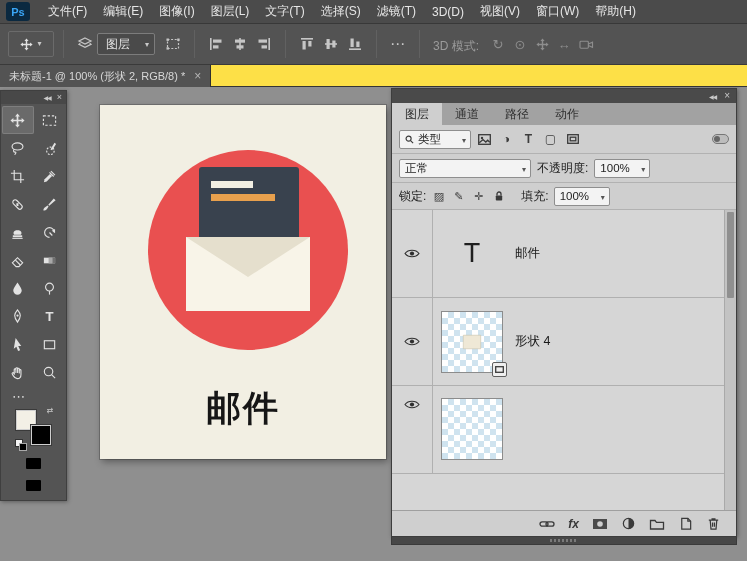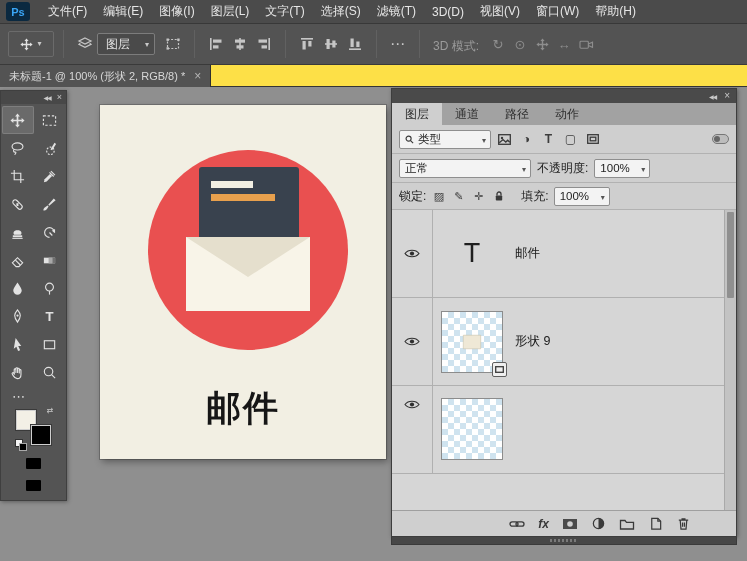--- a/index.html
+++ b/index.html
@@ -129,21 +129,21 @@
   .badge { position:absolute; right:-3px; bottom:-3px; width:15px; height:15px;
     background:#efefef; border:1px solid #5f5f5f; border-radius:2px;
     display:flex; align-items:center; justify-content:center; }
   .lname { margin-left:11px; font-size:12.5px; color:#1b1b1b; }
   .pscroll { position:absolute; right:0; top:0; bottom:0; width:12px;
     background:#c3c3c3; border-left:1px solid #a9a9a9; }
   .pscroll .pthumb { position:absolute; left:2px; right:2px; top:2px; height:86px;
     background:#8f8f8f; border-radius:1px; }
 
   .pg-bottom { height:26px; flex:none; background:#cfcfcf; border-top:1px solid #9f9f9f;
-    display:flex; align-items:center; justify-content:flex-end; gap:13px; padding-right:45px; }
+    display:flex; align-items:center; justify-content:flex-end; gap:13px; padding-right:15px; }
   .bbtn { display:flex; align-items:center; justify-content:center; color:#383838; }
   .fxtxt { font-size:12px; font-style:italic; font-weight:bold; color:#383838; }
 
   .dragbar { position:absolute; left:391px; top:537px; width:346px; height:8px;
     background:#474747; border:1px solid #3a3a3a; border-top:none;
     display:flex; align-items:center; justify-content:center; z-index:4; }
   .dragbar .grip { width:28px; height:3px;
     background:repeating-linear-gradient(90deg,#7a7a7a 0 2px,transparent 2px 4px); }
 
   .dk { fill:none; stroke:#3a3a3a; stroke-width:1.3; }
@@ -436,21 +436,21 @@
     <span class="cls">×</span>
   </div>
   <div class="pg-tabs">
     <span class="ptab active">图层</span>
     <span class="ptab">通道</span>
     <span class="ptab">路径</span>
     <span class="ptab">动作</span>
   </div>
 
   <div class="pg-row pg-filter">
-    <div class="combo-light" style="width:92px">
+    <div class="combo-light" style="width:72px">
       <svg width="9" height="9" viewBox="0 0 10 10">
           <circle class="dk" cx="4" cy="4" r="2.8"></circle>
           <path class="dk" d="M6.2 6.2 9 9"></path>
         </svg>
       <span>类型</span>
       <span class="caret">▾</span>
     </div>
     <div class="fbtn">
       <svg width="13" height="11" viewBox="0 0 13 11">
           <rect class="dk" x="0.7" y="0.7" width="11.6" height="9.6"></rect>
@@ -530,21 +530,21 @@
           <svg width="62" height="62" viewBox="0 0 62 62">
               <path d="M22 24H40V38H22Z" style="fill:var(--thumb-cream)" stroke="#c9c0a8" stroke-width="0.6"></path>
             </svg>
         </div>
         <div class="badge">
           <svg width="9" height="7" viewBox="0 0 9 7">
               <rect class="dk" x="0.7" y="0.7" width="7.6" height="5.6" stroke-width="1"></rect>
             </svg>
         </div>
       </div>
-      <span class="lname">形状 9</span>
+      <span class="lname">形状 4</span>
     </div>
 
     <div class="lrow partial">
       <div class="eyecell">
         <svg width="16" height="11" viewBox="0 0 16 11">
             <path d="M1 5.5C4.2 1.2 11.8 1.2 15 5.5 11.8 9.8 4.2 9.8 1 5.5Z" fill="none" stroke="#2f2f2f" stroke-width="1.1"></path>
             <circle cx="8" cy="5.5" r="2.1" fill="#2f2f2f"></circle>
           </svg>
       </div>
       <div class="thumbwrap">

